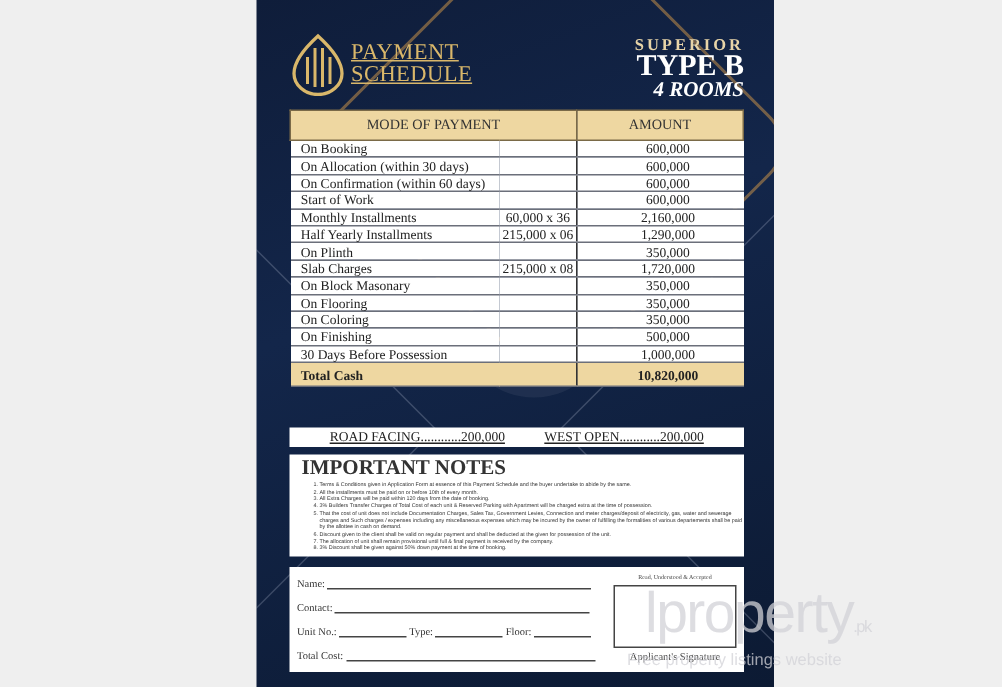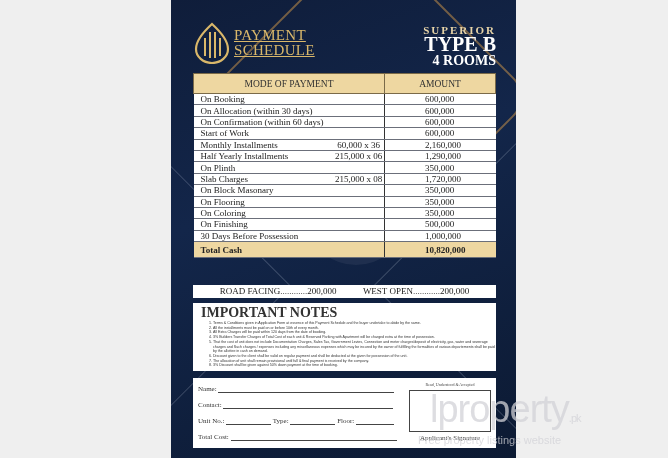--- a/index.html
+++ b/index.html
@@ -8,30 +8,30 @@
   .deco{position:absolute;border:2px solid rgba(196,144,72,0.55);transform:rotate(45deg);}
   .deco.d1{left:80px;top:-20px;width:230px;height:230px;border-radius:28px;}
   .deco.d2{left:-160px;top:170px;width:230px;height:230px;border-color:rgba(190,200,220,0.25);border-width:1px;}
   .deco.d3{left:250px;top:170px;width:230px;height:230px;border-color:rgba(190,200,220,0.25);border-width:1px;}
   .logo{position:absolute;left:22px;top:22px;width:38px;height:42px;}
   .title{position:absolute;left:63px;top:28px;color:#d9b76a;font-size:15px;line-height:15px;letter-spacing:0.3px;text-decoration:underline;}
   .title div{white-space:nowrap;}
   .type{position:absolute;right:20px;top:24px;text-align:right;color:#fff;}
   .type .t1{color:#e7d4a8;font-size:11px;letter-spacing:2px;font-weight:bold;}
   .type .t2{font-size:20px;font-weight:bold;line-height:17px;}
-  .type .t3{font-size:14px;font-weight:bold;line-height:15px;}
+  .type .t3{font-size:14px;font-weight:bold;line-height:15px;font-style:italic;}
   table.pay{position:absolute;left:22px;top:73px;width:303px;border-collapse:collapse;font-size:9px;color:#222;}
   table.pay th{background:#eed7a1;font-weight:normal;font-size:9.5px;height:17px;border:1px solid #7a6a48;color:#333;}
   table.pay td{background:#fff;height:10.4px;line-height:10px;padding:0 0 0 7px;border-bottom:1px solid #6b6f7a;white-space:nowrap;}
-  table.pay td.amt{text-align:left;padding-right:30px;border-left:1px solid #333;padding-left:40px;}
+  table.pay td.amt{text-align:center;padding-right:30px;border-left:1px solid #333;padding-left:40px;}
   table.pay td.mult{text-align:center;padding:0;}
   table.pay tr.total td{background:#eed7a1;font-weight:bold;height:15px;}
   .extra-title{position:absolute;left:0;width:345px;top:270px;text-align:center;color:#fff;font-weight:bold;font-size:10.5px;margin-top:40px;}
   .extra-box{position:absolute;left:22px;top:285px;width:303px;height:13px;background:#fff;font-size:9px;text-align:center;line-height:13px;color:#222;}
-  .extra-box span{margin:0 12px;}
+  .extra-box span{margin:0 12px;text-decoration:underline;}
   .notes{position:absolute;left:22px;top:303px;width:303px;height:68px;background:#fff;font-family:"Liberation Sans",sans-serif;color:#333;}
   .notes .nh{font-family:"Liberation Serif",serif;font-weight:bold;font-size:14px;padding:2px 0 0 8px;}
   .notes ol{margin:0;padding:0 0 0 20px;font-size:3.6px;line-height:4.7px;}
   .form{position:absolute;left:22px;top:378px;width:303px;height:70px;background:#fff;font-size:7px;color:#333;}
   .frow{position:absolute;left:5px;white-space:nowrap;}
   .line{display:inline-block;border-bottom:1px solid #444;height:6px;vertical-align:bottom;}
   .sigbox{position:absolute;left:216px;top:12px;width:80px;height:40px;border:1px solid #444;}
   .sighead{position:absolute;left:212px;top:4px;width:90px;text-align:center;font-size:4px;color:#444;}
   .sigfoot{position:absolute;left:212px;top:56px;width:90px;text-align:center;font-size:7px;color:#444;}
   .wm{position:absolute;left:430px;top:410px;color:rgba(210,210,215,0.75);font-family:"Liberation Sans",sans-serif;}

